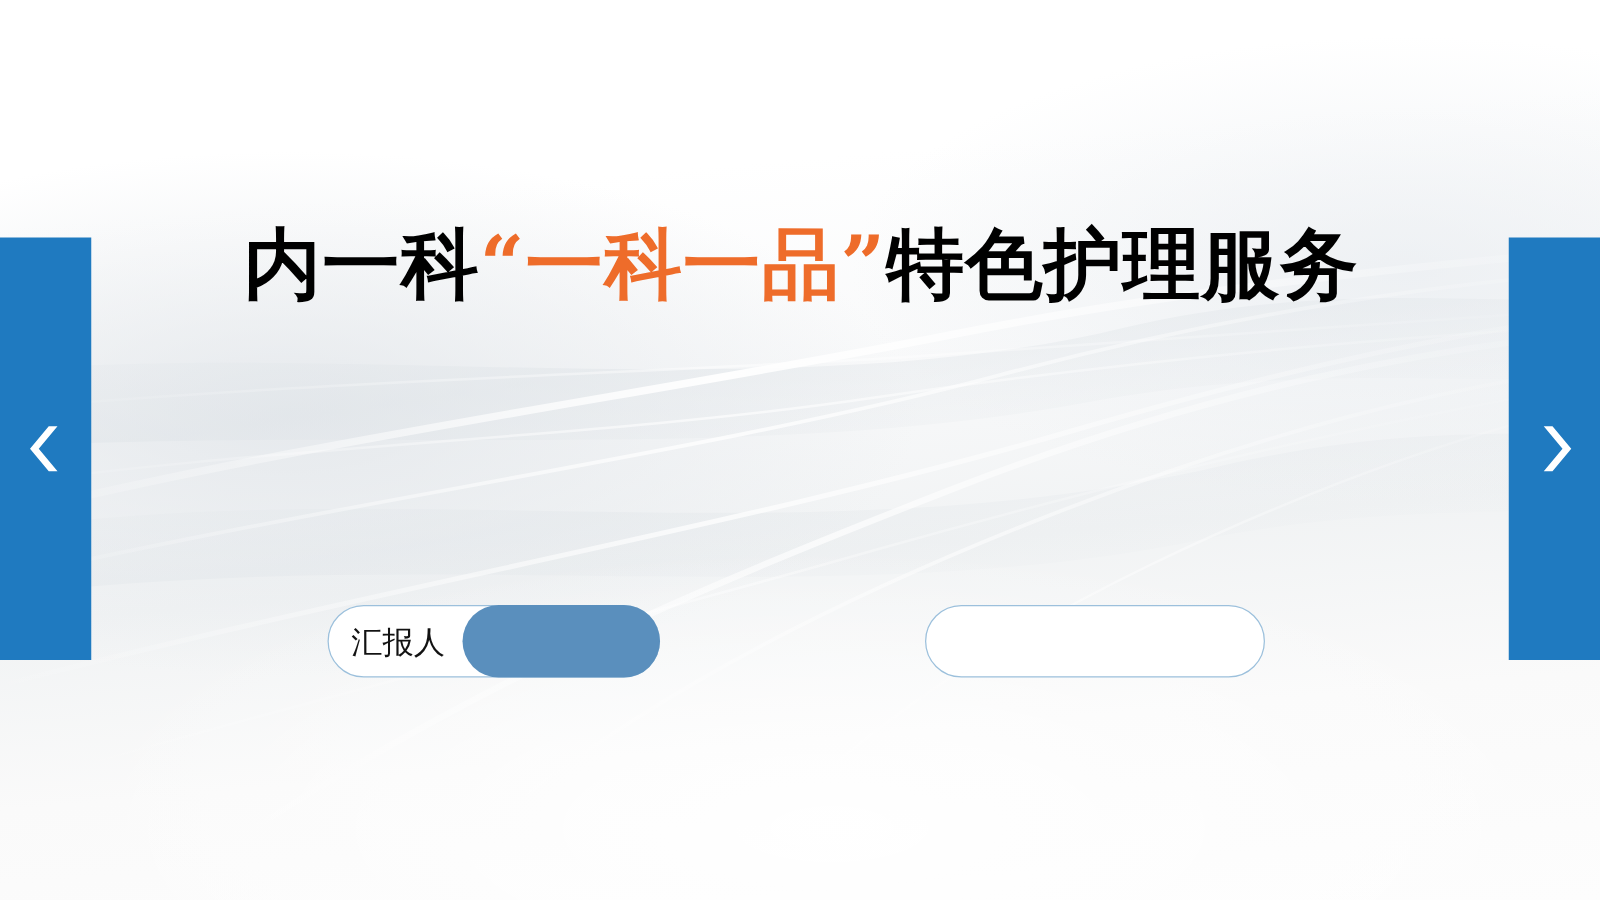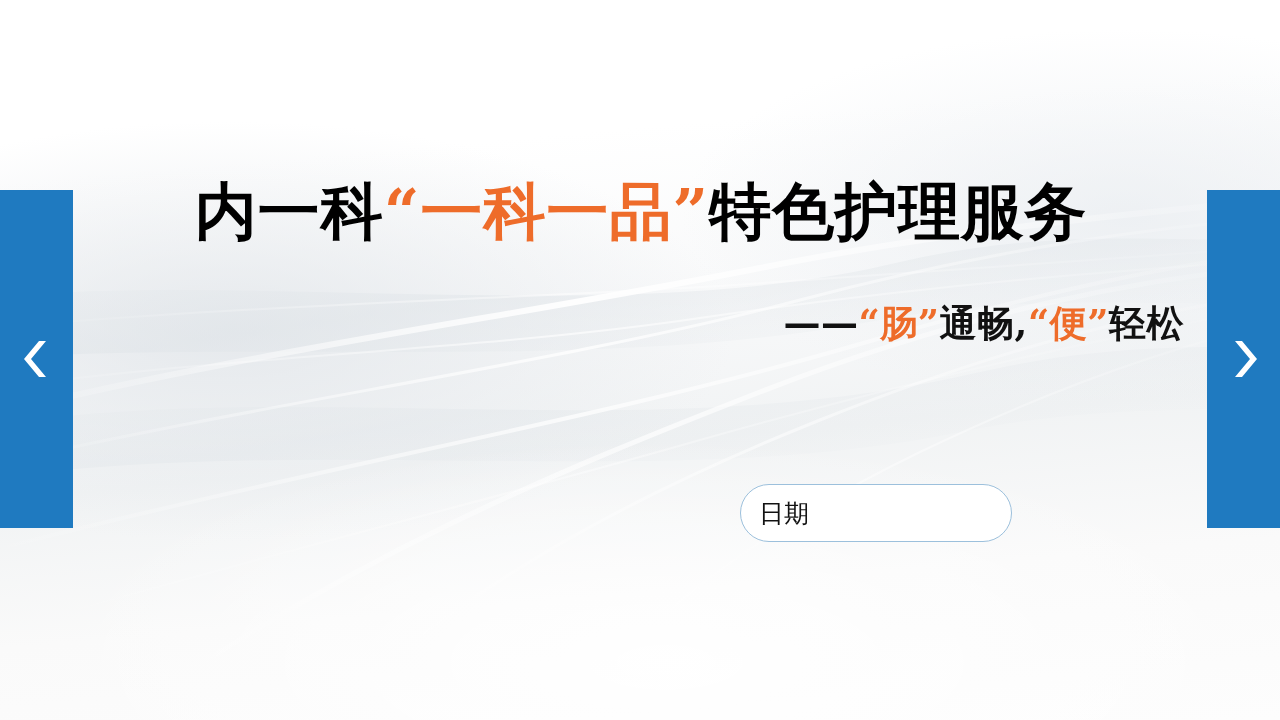--- a/index.html
+++ b/index.html
@@ -183,22 +183,22 @@
   <div class="nav-bar right">
     <svg width="30" height="42" viewBox="0 0 30 42">
       <path d="M6 3 L21 21 L6 39 L13 39 L28 21 L13 3 Z" fill="#ffffff"></path>
     </svg>
   </div>
 
   <div class="title-block">
     <div class="title-line"><span>内一科</span><span class="title-accent">“一科一品”</span><span>特色护理服务</span></div>
   </div>
 
-  <div class="subtitle-block">
-    <div class="subtitle-line"><span>——</span><span class="subtitle-accent">“肠”</span><span>通畅,</span><span class="subtitle-accent">“便”</span><span>轻松</span></div>
-  </div>
-
+
+  <div class="field-pill" id="field-presenter">
+    <div class="field-label">汇报人</div>
+    <div class="field-value"></div>
+  </div>
 
   <div class="field-pill" id="field-date">
-    <div class="field-label">日期</div>
   </div>
 
 </div>
 
 </body></html>

